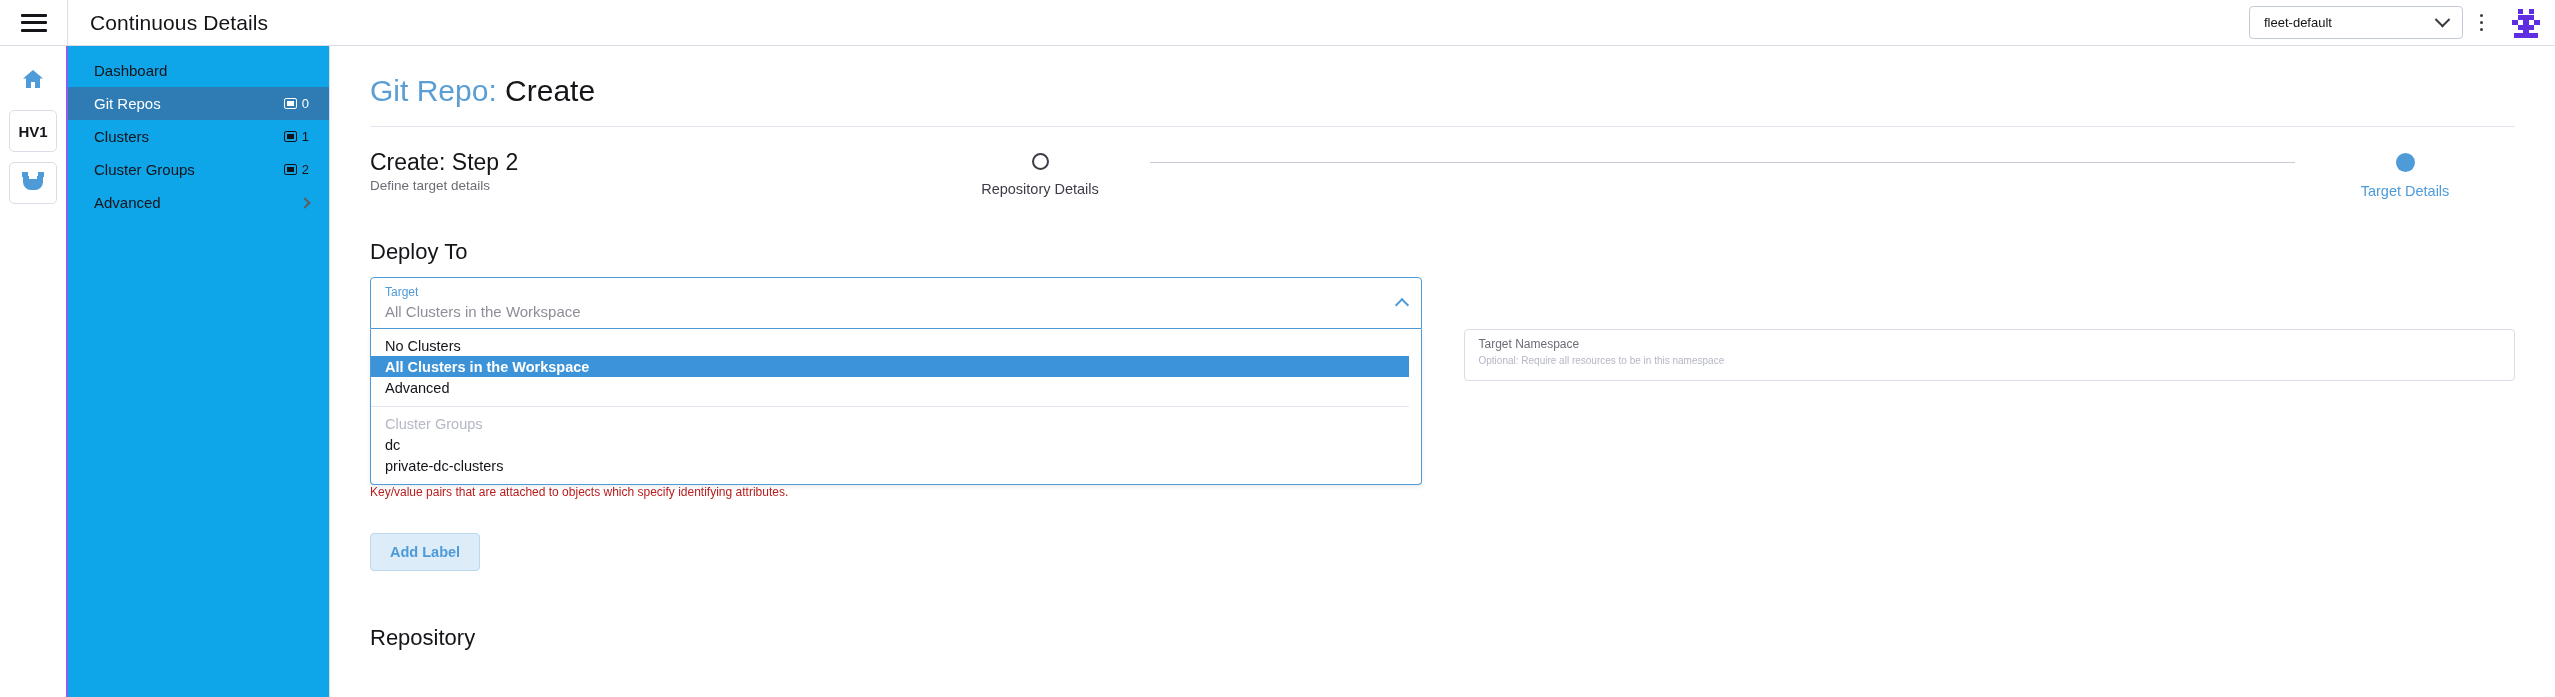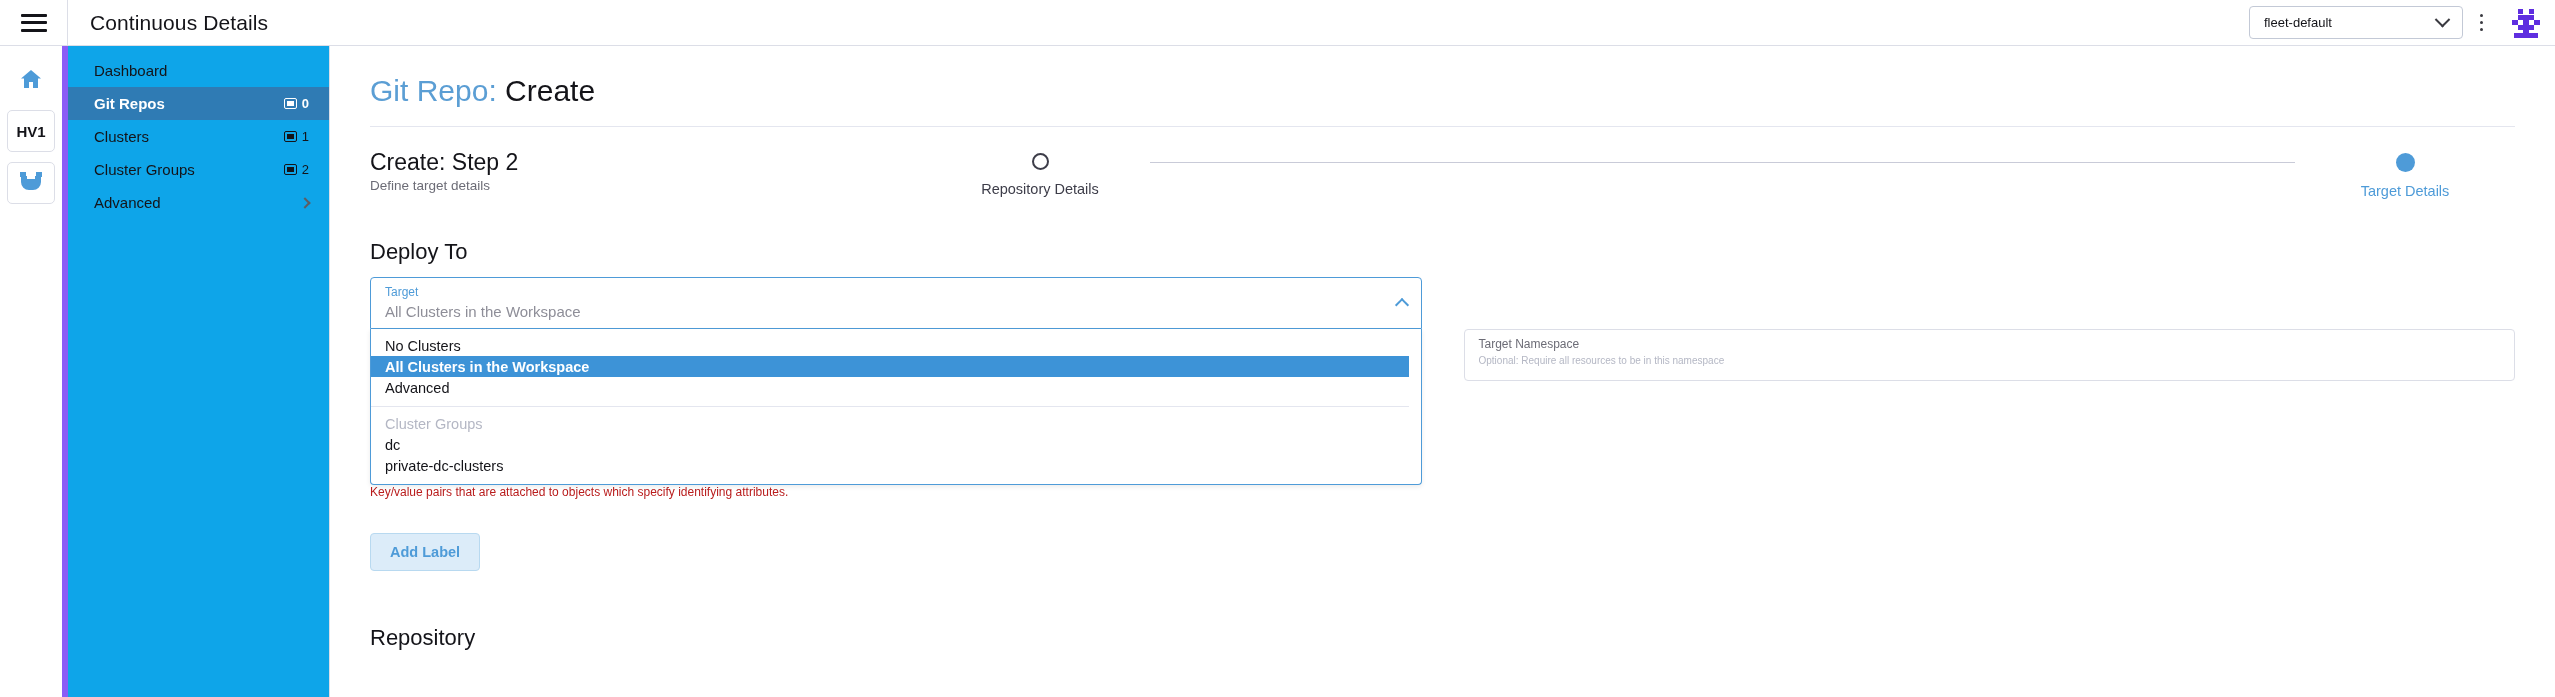--- a/index.html
+++ b/index.html
@@ -90,21 +90,21 @@
     cursor: pointer;
   }
 
   
   .body-wrap { flex: 1 1 auto; display: flex; min-height: 0; }
 
   
   .rail {
     width: 68px;
     flex: 0 0 68px;
-    border-right: 6px solid #8b5cf6;
+    border-right: 2px solid #8b5cf6;
     background: #fff;
     display: flex;
     flex-direction: column;
     align-items: center;
     padding-top: 12px;
     gap: 10px;
   }
   .rail-item {
     width: 48px; height: 42px;
     display: flex; align-items: center; justify-content: center;
@@ -137,21 +137,21 @@
     display: flex;
     align-items: center;
     padding: 0 20px 0 26px;
     font-size: 15px;
     color: #141419;
     cursor: pointer;
   }
   .nav-item.active {
     background: #2f7bb4;
     color: #ffffff;
-    font-weight: bold;
+    font-weight: normal;
   }
   .nav-item .nav-label { flex: 1 1 auto; }
   .nav-count {
     display: flex; align-items: center; gap: 5px;
     font-size: 13px;
   }
   .count-ico {
     display:inline-block;
     width: 13px; height: 11px;
     position: relative;

